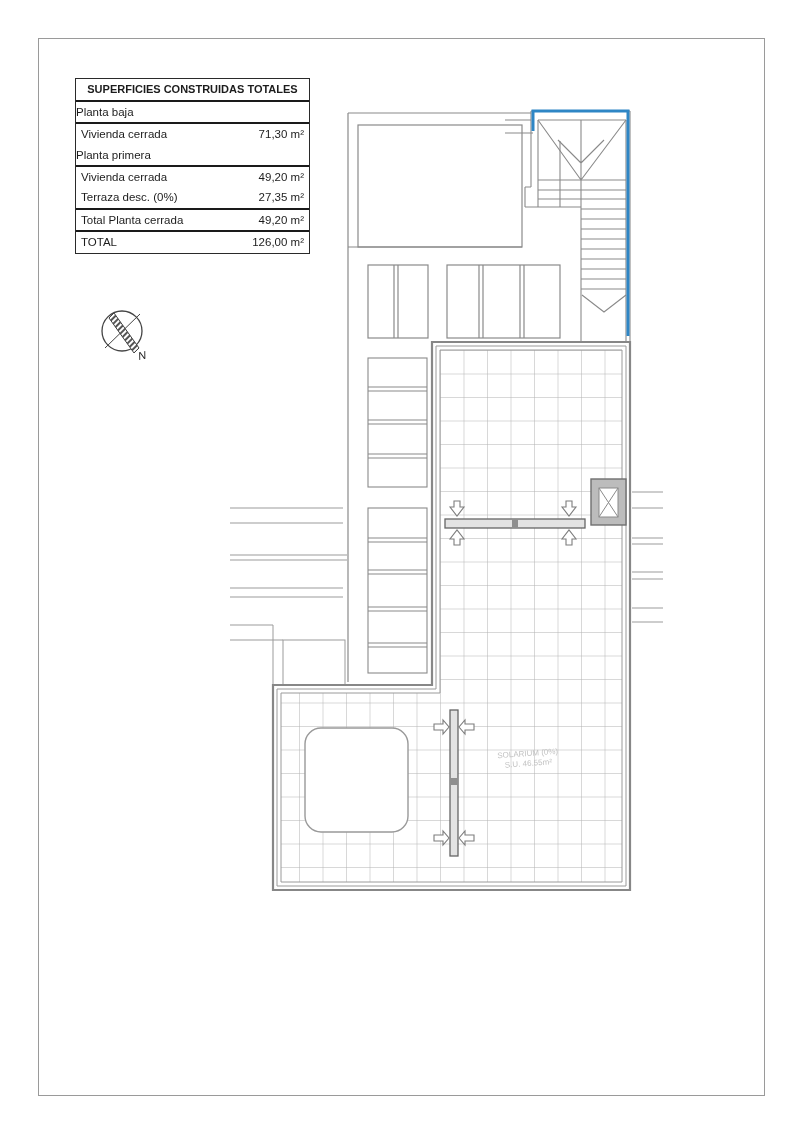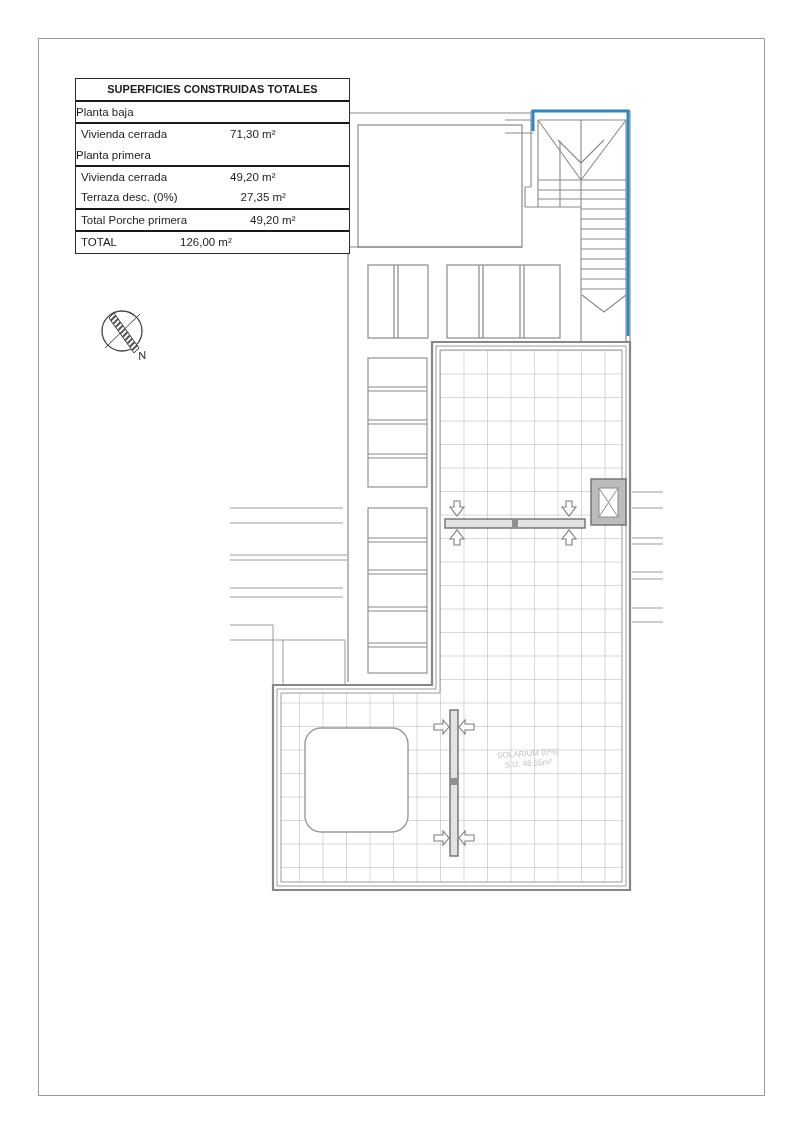--- a/index.html
+++ b/index.html
@@ -8,33 +8,33 @@
     font-family:"Liberation Sans", sans-serif;overflow:hidden;
   }
   .sheet{position:absolute;inset:0;background:#ffffff;}
   .frame{
     position:absolute;left:38px;top:38px;width:725px;height:1056px;
     border:1.5px solid #9a9a9a;background:#ffffff;
   }
   .plan-svg{position:absolute;left:0;top:0;width:800px;height:1132px;}
   
   .areas-table{
-    position:absolute;left:75px;top:78px;width:275px;
+    position:absolute;left:75px;top:78px;width:235px;
     border:1.5px solid #2a2a2a;background:#fff;
     color:#1c1c1c;font-size:11.5px;box-sizing:border-box;
   }
   .t-title{
     height:21px;line-height:21px;text-align:center;font-weight:700;font-size:11px;
     border-bottom:2px solid #1a1a1a;letter-spacing:0px;
   }
   .t-sec{
     height:20px;line-height:20px;
     border-bottom:2px solid #1a1a1a;
   }
-  .t-row{height:20.5px;line-height:20.5px;display:flex;justify-content:flex-start;gap:35px;}
+  .t-row{height:20.5px;line-height:20.5px;display:flex;justify-content:space-between;gap:35px;}
   .t-row .lbl{padding-left:5px;white-space:nowrap;}
   .t-row .val{padding-right:5px;white-space:nowrap;text-align:right;margin-left:28px;}
   .t-row.b{border-bottom:2px solid #1a1a1a;}
 </style>
 </head>
 <body>
 
 <div class="sheet">
   <div class="frame"></div>
 
@@ -150,21 +150,21 @@
     <div class="t-sec">Planta primera</div>
     <div class="t-row">
       <span class="lbl">Vivienda cerrada</span>
       <span class="val">49,20 m²</span>
     </div>
     <div class="t-row b">
       <span class="lbl">Terraza desc. (0%)</span>
       <span class="val">27,35 m²</span>
     </div>
     <div class="t-row b">
-      <span class="lbl">Total Porche primera</span>
+      <span class="lbl">Total Planta cerrada</span>
       <span class="val">49,20 m²</span>
     </div>
 
     <div class="t-row">
       <span class="lbl">TOTAL</span>
       <span class="val">126,00 m²</span>
     </div>
   </div>
 </div>
 

